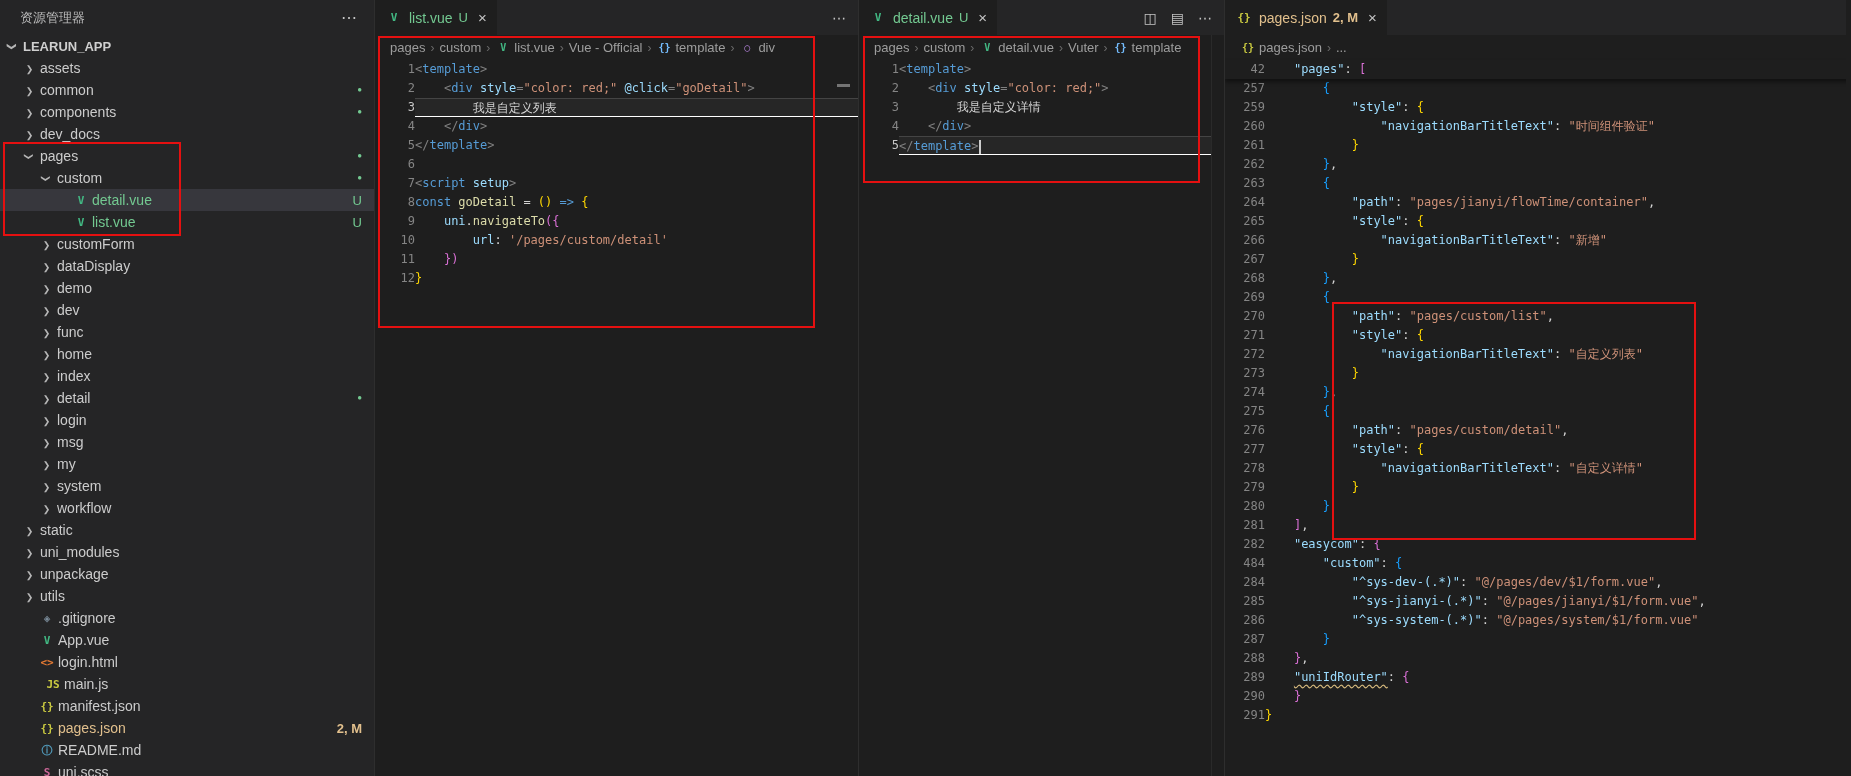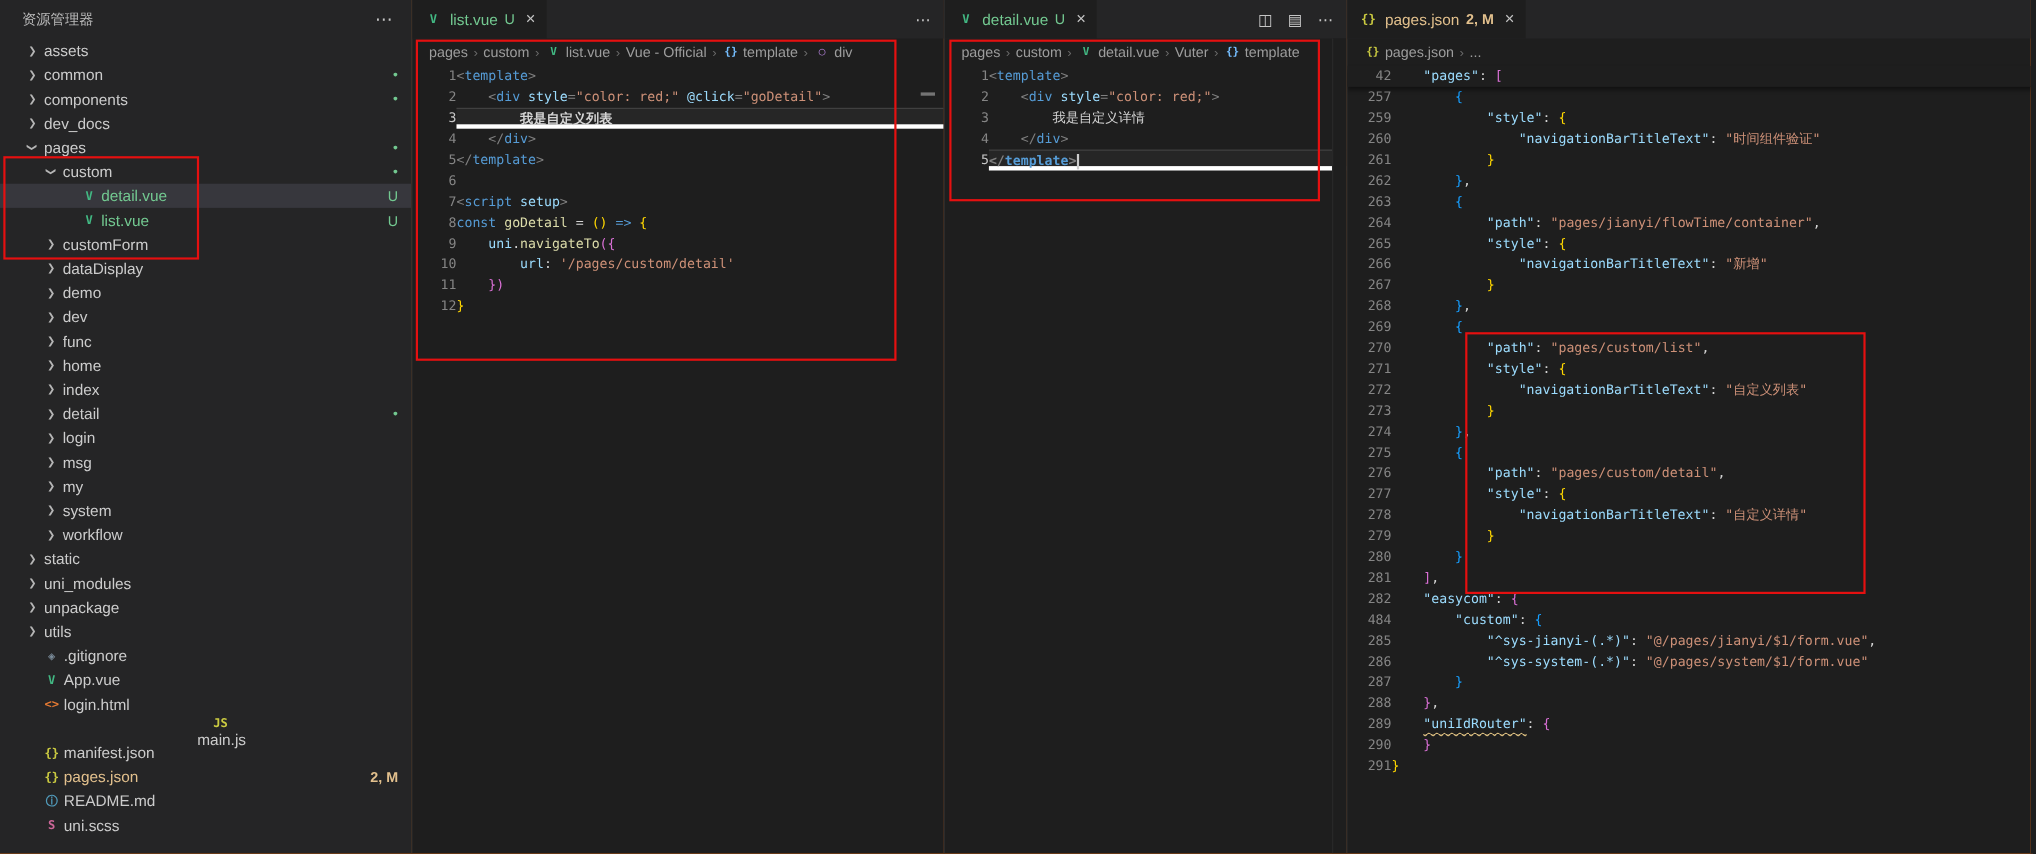--- a/index.html
+++ b/index.html
@@ -47,21 +47,21 @@
   .tab-actions .action { cursor:pointer; }
   .breadcrumb { height:25px; display:flex; align-items:center; gap:5px; padding-left:15px;
                 font-size:13px; color:#9d9d9d; white-space:nowrap; overflow:hidden; }
   .bc-sep { color:#6a6a6a; font-size:12px; }
   .bc-item { display:flex; align-items:center; gap:3px; cursor:pointer; }
 
   .code { position:relative; font-family:"DejaVu Sans Mono", monospace; font-size:12px; }
   .cline { display:flex; height:19px; line-height:19px; }
   .gut { width:40px; padding-right:0; text-align:right; flex:none; color:#858585; font-size:12px; }
   .ltext { white-space:pre; flex:1; color:#d4d4d4; }
-  .cline.cur .ltext { background:rgba(255,255,255,0.04); border-top:1px solid #444444; border-bottom:4px solid #ffffff;font-weight:bold; }
+  .cline.cur .ltext { background:rgba(255,255,255,0.04); border-top:1px solid #444444; border-bottom:1px solid #ffffff; }
   .cline.cur .gut { color:#c6c6c6; }
   .cline.sticky { background:#1e1e1e; box-shadow:0 3px 4px rgba(0,0,0,.45); position:relative; z-index:3; }
   .caret { display:inline-block; width:2px; height:14px; background:#cccccc; vertical-align:middle; margin-left:1px; }
 
   .tk-tag{color:#569cd6} .tk-attr{color:#9cdcfe} .tk-str{color:#ce9178} .tk-kw{color:#569cd6}
   .tk-fn{color:#dcdcaa} .tk-var{color:#9cdcfe} .tk-key{color:#9cdcfe} .tk-text{color:#d4d4d4}
   .tk-punc{color:#808080} .tk-gold{color:#ffd700} .tk-orchid{color:#da70d6} .tk-blue{color:#179fff}
   .tk-sq{color:#9cdcfe; text-decoration-line:underline; text-decoration-style:wavy; text-decoration-color:#d7ba7d; text-underline-offset:3px;}
   .tk-sp{color:#d4d4d4}
 
@@ -79,20 +79,25 @@
 <body>
 
 <div class="app">
 
   <aside class="sidebar">
     <div class="sidebar-header">
       <span>资源管理器</span>
       <span class="dots">⋯</span>
     </div>
     <div class="tree" id="tree">
+        <div class="row root" style="padding-left: 4px;">
+          <span class="chev down">❯</span>
+          <span class="lab">LEARUN_APP</span>
+          <span class="right"></span>
+        </div>
         <div class="row" style="padding-left: 21px;">
           <span class="chev">❯</span>
           <span class="lab">assets</span>
           <span class="right"></span>
         </div>
         <div class="row" style="padding-left: 21px;">
           <span class="chev">❯</span>
           <span class="lab">common</span>
           <span class="right">
             <span class="dot">●</span>
@@ -238,21 +243,21 @@
           <span class="ficon ic-vue">V</span>
           <span class="lab">App.vue</span>
           <span class="right"></span>
         </div>
         <div class="row" style="padding-left: 21px;">
           <span class="chev"></span>
           <span class="ficon ic-html">&lt;&gt;</span>
           <span class="lab">login.html</span>
           <span class="right"></span>
         </div>
-        <div class="row" style="padding-left: 27px; flex-direction: column;">
+        <div class="row" style="padding-left: 27px;">
           <span class="chev"></span>
           <span class="ficon ic-js">JS</span>
           <span class="lab">main.js</span>
           <span class="right"></span>
         </div>
         <div class="row" style="padding-left: 21px;">
           <span class="chev"></span>
           <span class="ficon ic-json">{}</span>
           <span class="lab">manifest.json</span>
           <span class="right"></span>
@@ -558,20 +563,24 @@
         </div>
         <div class="cline">
           <span class="gut">282</span>
           <span class="ltext"><span class="tk-sp">    </span><span class="tk-key">"easycom"</span><span class="tk-text">:</span><span class="tk-sp"> </span><span class="tk-orchid">{</span></span>
         </div>
         <div class="cline">
           <span class="gut">484</span>
           <span class="ltext"><span class="tk-sp">        </span><span class="tk-key">"custom"</span><span class="tk-text">:</span><span class="tk-sp"> </span><span class="tk-blue">{</span></span>
         </div>
         <div class="cline">
+          <span class="gut">284</span>
+          <span class="ltext"><span class="tk-sp">            </span><span class="tk-key">"^sys-dev-(.*)"</span><span class="tk-text">:</span><span class="tk-sp"> </span><span class="tk-str">"@/pages/dev/$1/form.vue"</span><span class="tk-text">,</span></span>
+        </div>
+        <div class="cline">
           <span class="gut">285</span>
           <span class="ltext"><span class="tk-sp">            </span><span class="tk-key">"^sys-jianyi-(.*)"</span><span class="tk-text">:</span><span class="tk-sp"> </span><span class="tk-str">"@/pages/jianyi/$1/form.vue"</span><span class="tk-text">,</span></span>
         </div>
         <div class="cline">
           <span class="gut">286</span>
           <span class="ltext"><span class="tk-sp">            </span><span class="tk-key">"^sys-system-(.*)"</span><span class="tk-text">:</span><span class="tk-sp"> </span><span class="tk-str">"@/pages/system/$1/form.vue"</span></span>
         </div>
         <div class="cline">
           <span class="gut">287</span>
           <span class="ltext"><span class="tk-sp">        </span><span class="tk-blue">}</span></span>

